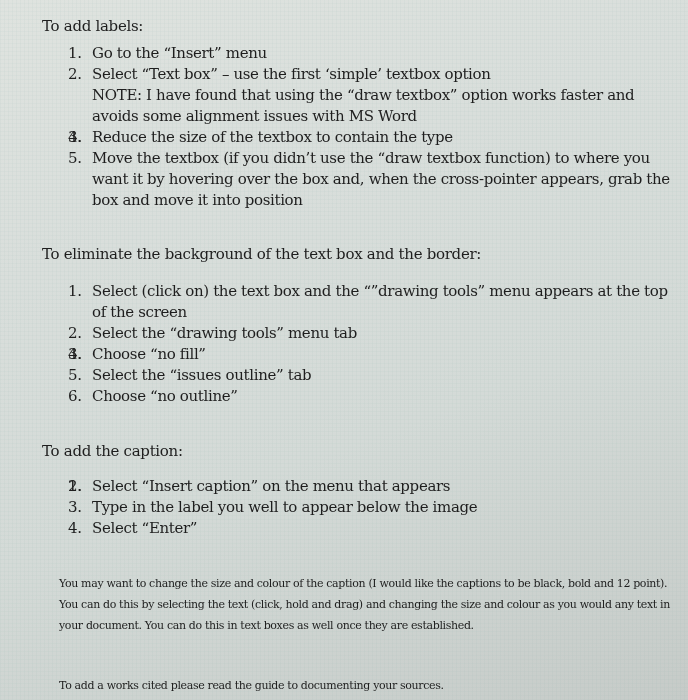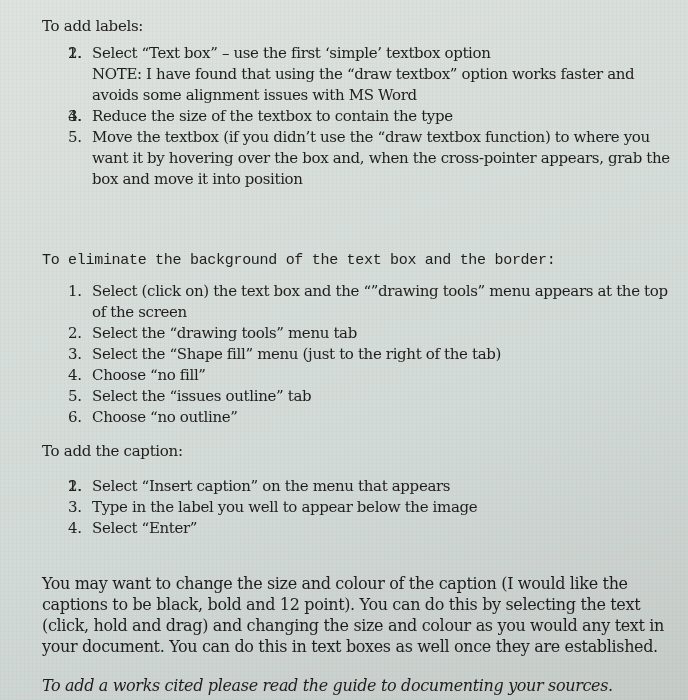--- a/index.html
+++ b/index.html
@@ -24,67 +24,67 @@
     ol.steps {
       position: absolute; left: 60px; margin: 0; padding: 0;
       list-style: none;
       font-size: 15px; line-height: 21px; letter-spacing: -0.35px;
     }
     ol.steps li { position: relative; padding-left: 32px; }
     ol.steps li .num {
       position: absolute; left: 8px; top: 0;
     }
     .para {
-      position: absolute; left: 42px; width: 630px;
-      font-size: 16px; line-height: 21px; letter-spacing: -0.35px;
+      position: absolute; left: 59px; width: 630px;
+      font-size: 11px; line-height: 21px; letter-spacing: -0.35px;
     }
   </style>
 </head>
 <body>
 
 <div class="page">
 
   <div class="heading" style="top:17px;">To add labels:</div>
 
   <ol class="steps" style="top:43px; width:620px;">
     <li>
       <span class="num">1.</span>
+      <span>Go to the “Insert” menu</span>
     </li>
     <li>
       <span class="num">2.</span>
       <span style="white-space:pre-line;">Select “Text box” – use the first ‘simple’ textbox option
 NOTE: I have found that using the “draw textbox” option works faster and avoids some alignment issues with MS Word</span>
     </li>
     <li>
       <span class="num">3.</span>
     </li>
     <li>
       <span class="num">4.</span>
       <span>Reduce the size of the textbox to contain the type</span>
     </li>
     <li>
       <span class="num">5.</span>
       <span>Move the textbox (if you didn’t use the “draw textbox function) to where you want it by hovering over the box and, when the cross-pointer appears, grab the box and move it into position</span>
     </li>
   </ol>
 
-  <div class="heading" style="top:252px;font-family:Liberation Mono, monospace;">To eliminate the background of the text box and the border:</div>
+  <div class="heading" style="top:245px;">To eliminate the background of the text box and the border:</div>
 
   <ol class="steps" style="top:281px; width:620px;">
     <li>
       <span class="num">1.</span>
       <span>Select (click on) the text box and the “”drawing tools” menu appears at the top of the screen</span>
     </li>
     <li>
       <span class="num">2.</span>
       <span>Select the “drawing tools” menu tab</span>
     </li>
     <li>
       <span class="num">3.</span>
-      <span>Select the “Shape fill” menu (just to the right of the tab)</span>
     </li>
     <li>
       <span class="num">4.</span>
       <span>Choose “no fill”</span>
     </li>
     <li>
       <span class="num">5.</span>
       <span>Select the “issues outline” tab</span>
     </li>
     <li>
@@ -108,15 +108,15 @@
       <span>Type in the label you well to appear below the image</span>
     </li>
     <li>
       <span class="num">4.</span>
       <span>Select “Enter”</span>
     </li>
   </ol>
 
   <div class="para" style="top:573px;">You may want to change the size and colour of the caption (I would like the captions to be black, bold and 12 point). You can do this by selecting the text (click, hold and drag) and changing the size and colour as you would any text in your document.  You can do this in text boxes as well once they are established.</div>
 
-  <div class="para" style="top:675px;font-style:italic;">To add a works cited please read the guide to documenting your sources.</div>
+  <div class="para" style="top:675px;">To add a works cited please read the guide to documenting your sources.</div>
 
 </div>
 
 </body></html>

